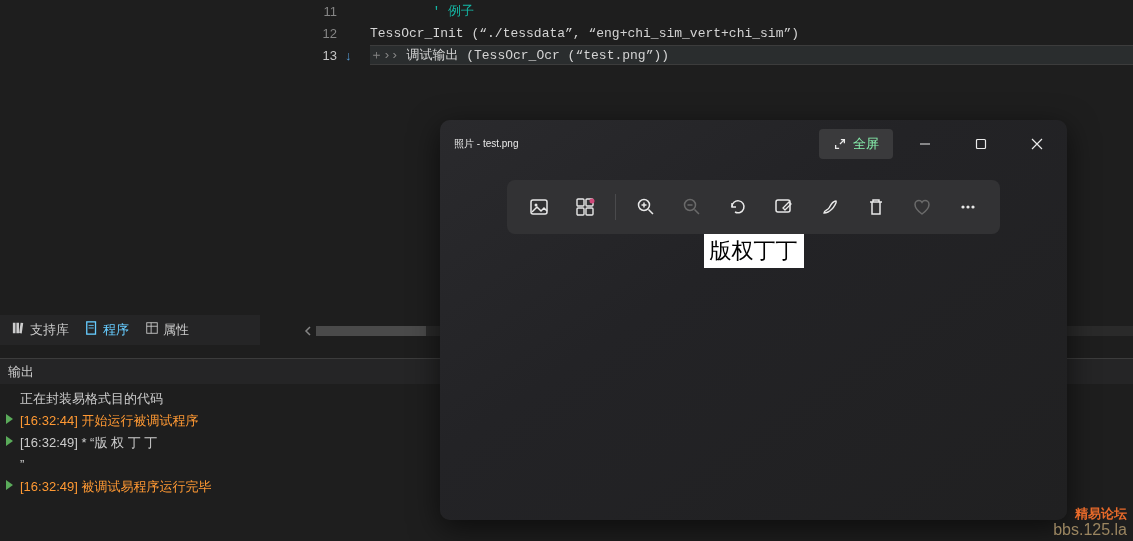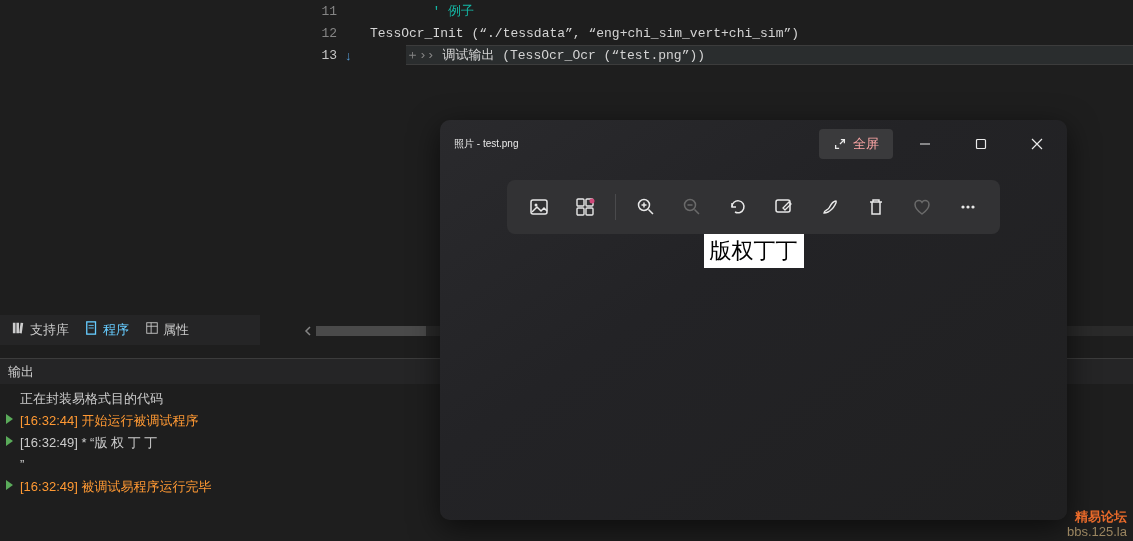--- a/index.html
+++ b/index.html
@@ -25,35 +25,34 @@
   display: flex;
   align-items: center;
   height: 22px;
   white-space: pre;
 }
 .lineno {
   width: 45px;
   text-align: right;
   color: #858585;
   padding-right: 8px;
-  font-family: Liberation Mono, monospace;
+  font-family: Liberation Sans, sans-serif;
 }
 .lineno.current { color: #c6c6c6; }
 .fold-col { width: 25px; display:flex; align-items:center; gap:1px; color:#858585; }
 .code {
   font-family: Consolas, "Courier New", monospace;
   color: #d4d4d4;
 }
 .code.current-line {
   background: #2a2d2e;
   border: 1px solid #3c3c3c;
   border-left: none;
   border-right: none;
   flex: 1;
-  margin-left: 36px;
 }
 .comment { color: #14b8a6; }
 .func { color: #d4d4d4; }
 .blue-arrow { color: #569cd6; }
 
 .left-panel {
   position: absolute;
   left: 0; top: 0; width: 300px; height: 315px;
   background: #1e1e1e;
 }
@@ -123,21 +122,21 @@
   display: flex; align-items: center;
   padding: 0 6px 0 14px;
   gap: 8px;
 }
 .photos-title { color: #eaeaea; font-size: 10px; flex: 1; }
 .fs-btn {
   display:flex; align-items:center; gap:6px;
   background: #3a3a3c;
   padding: 6px 14px;
   border-radius: 4px;
-  color: #fca5a5;
+  color: #86efac;
   cursor: pointer;
 }
 .win-ctrl {
   width: 48px; height: 40px;
   display:flex; align-items:center; justify-content:center;
   color: #eaeaea; cursor:pointer;
 }
 
 .photos-toolbar {
   margin: 12px auto 0;
@@ -171,21 +170,21 @@
   padding: 2px 6px;
 }
 
 .watermark {
   position:absolute;
   right: 6px; bottom: 2px;
   text-align:right;
   line-height: 1.1;
 }
 .watermark .wm1 { color: #e86a2a; font-weight:bold; font-size:13px; }
-.watermark .wm2 { color: #9a8560; font-size:13px; }
+.watermark .wm2 { color: #9a8560; font-size:16px; }
 
 svg { display:block; }
 </style>
 </head>
 <body>
 
 <div class="editor-area">
   <div style="padding-top:0;">
     <div class="line-row">
       <span class="lineno">11</span>

